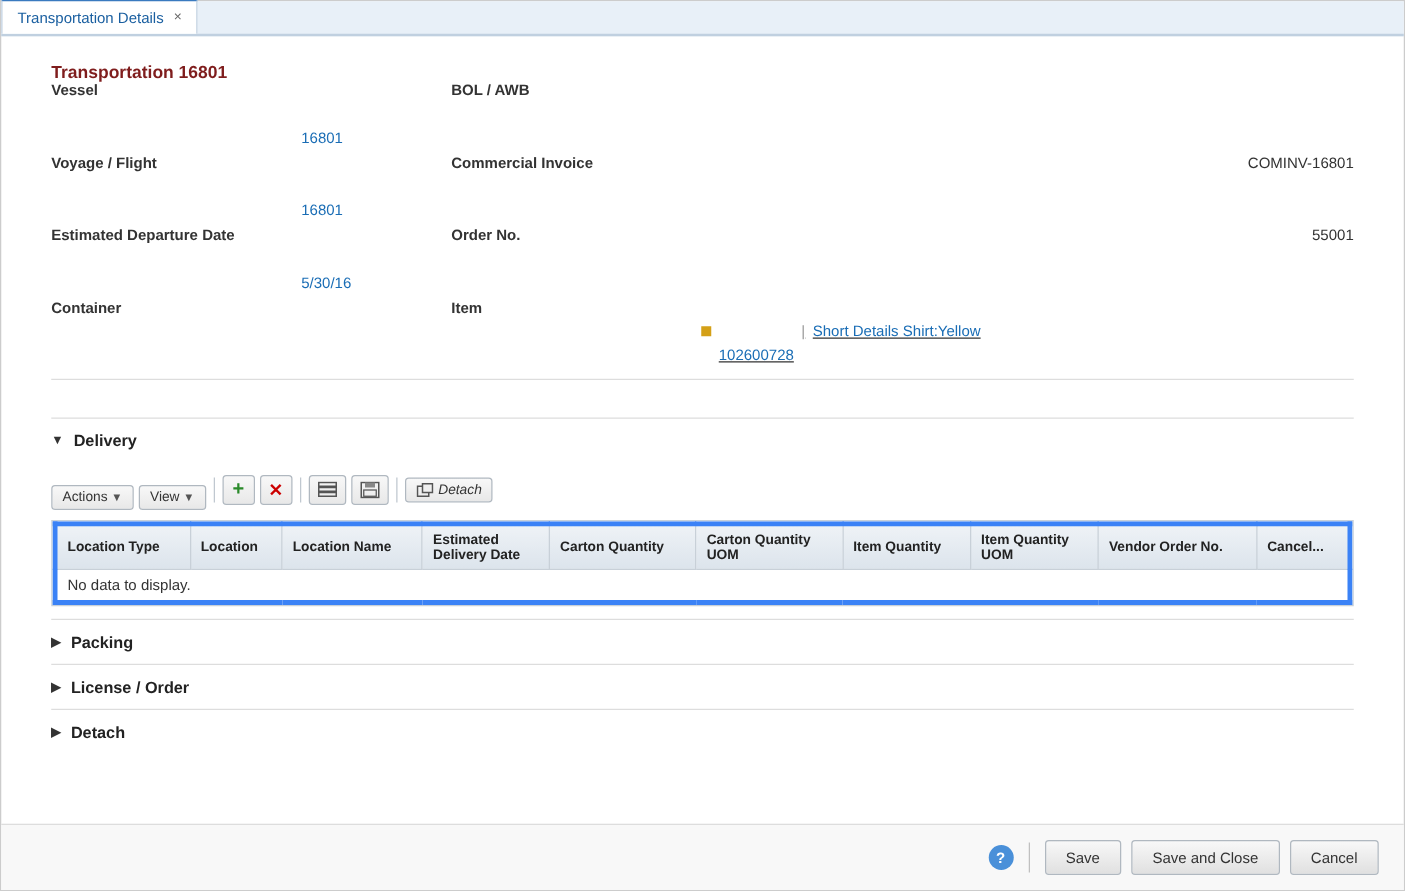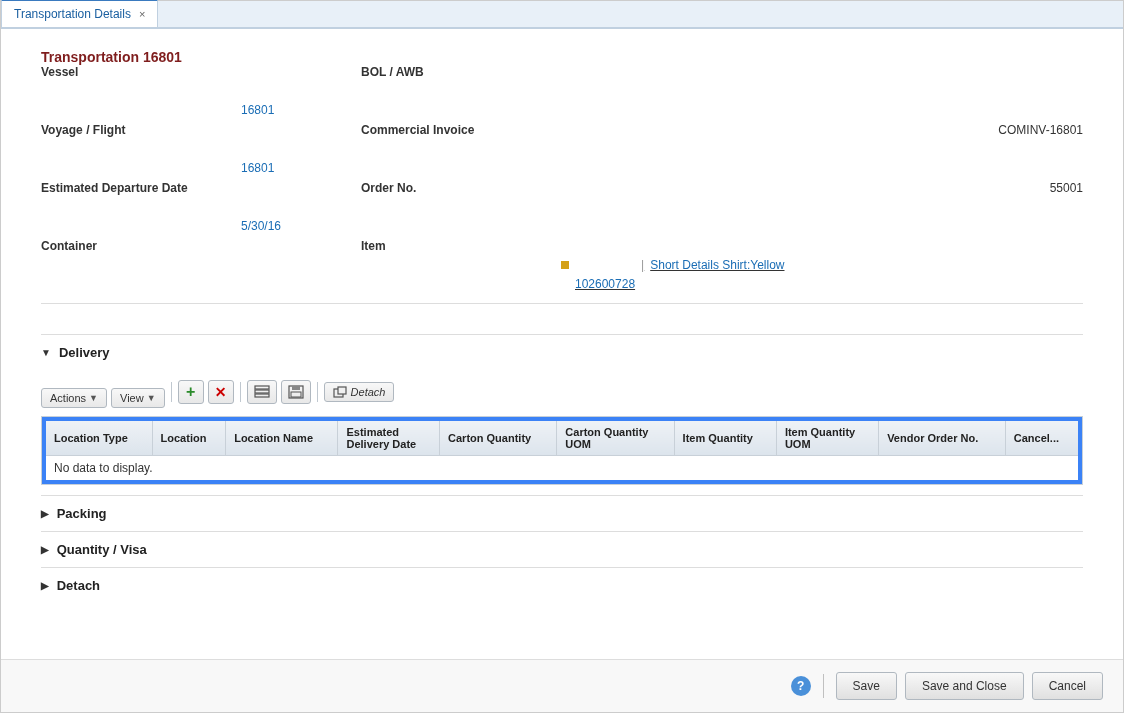--- a/index.html
+++ b/index.html
@@ -380,21 +380,21 @@
     <div class="section">
       <div class="section-header">
         <span class="section-arrow">▶</span>
         <span>Packing</span>
       </div>
     </div>
 
     <div class="section">
       <div class="section-header">
         <span class="section-arrow">▶</span>
-        <span>Quantity / Visa</span>
+        <span>License / Order</span>
       </div>
     </div>
 
     <div class="section">
       <div class="section-header">
         <span class="section-arrow">▶</span>
         <span>Detach</span>
       </div>
     </div>
 

